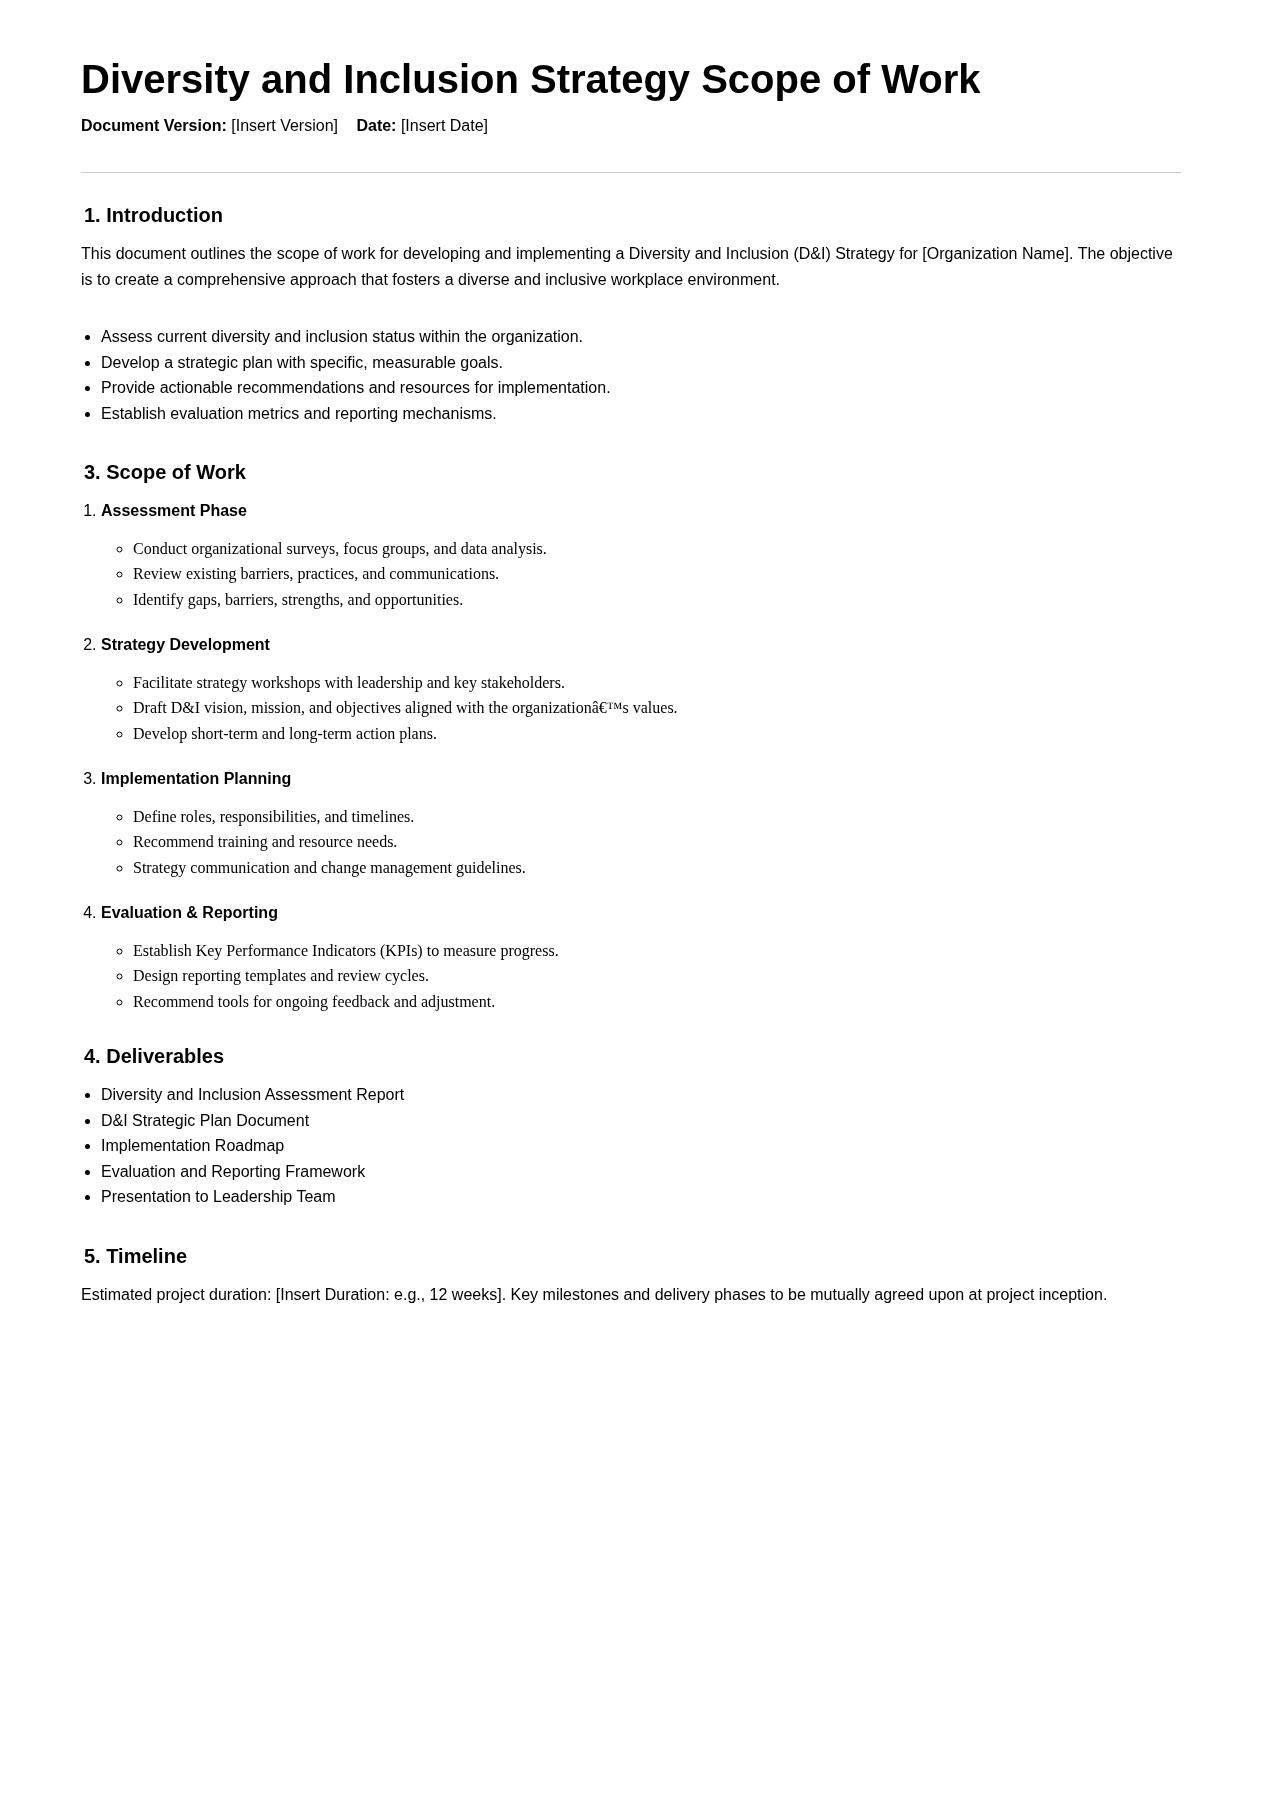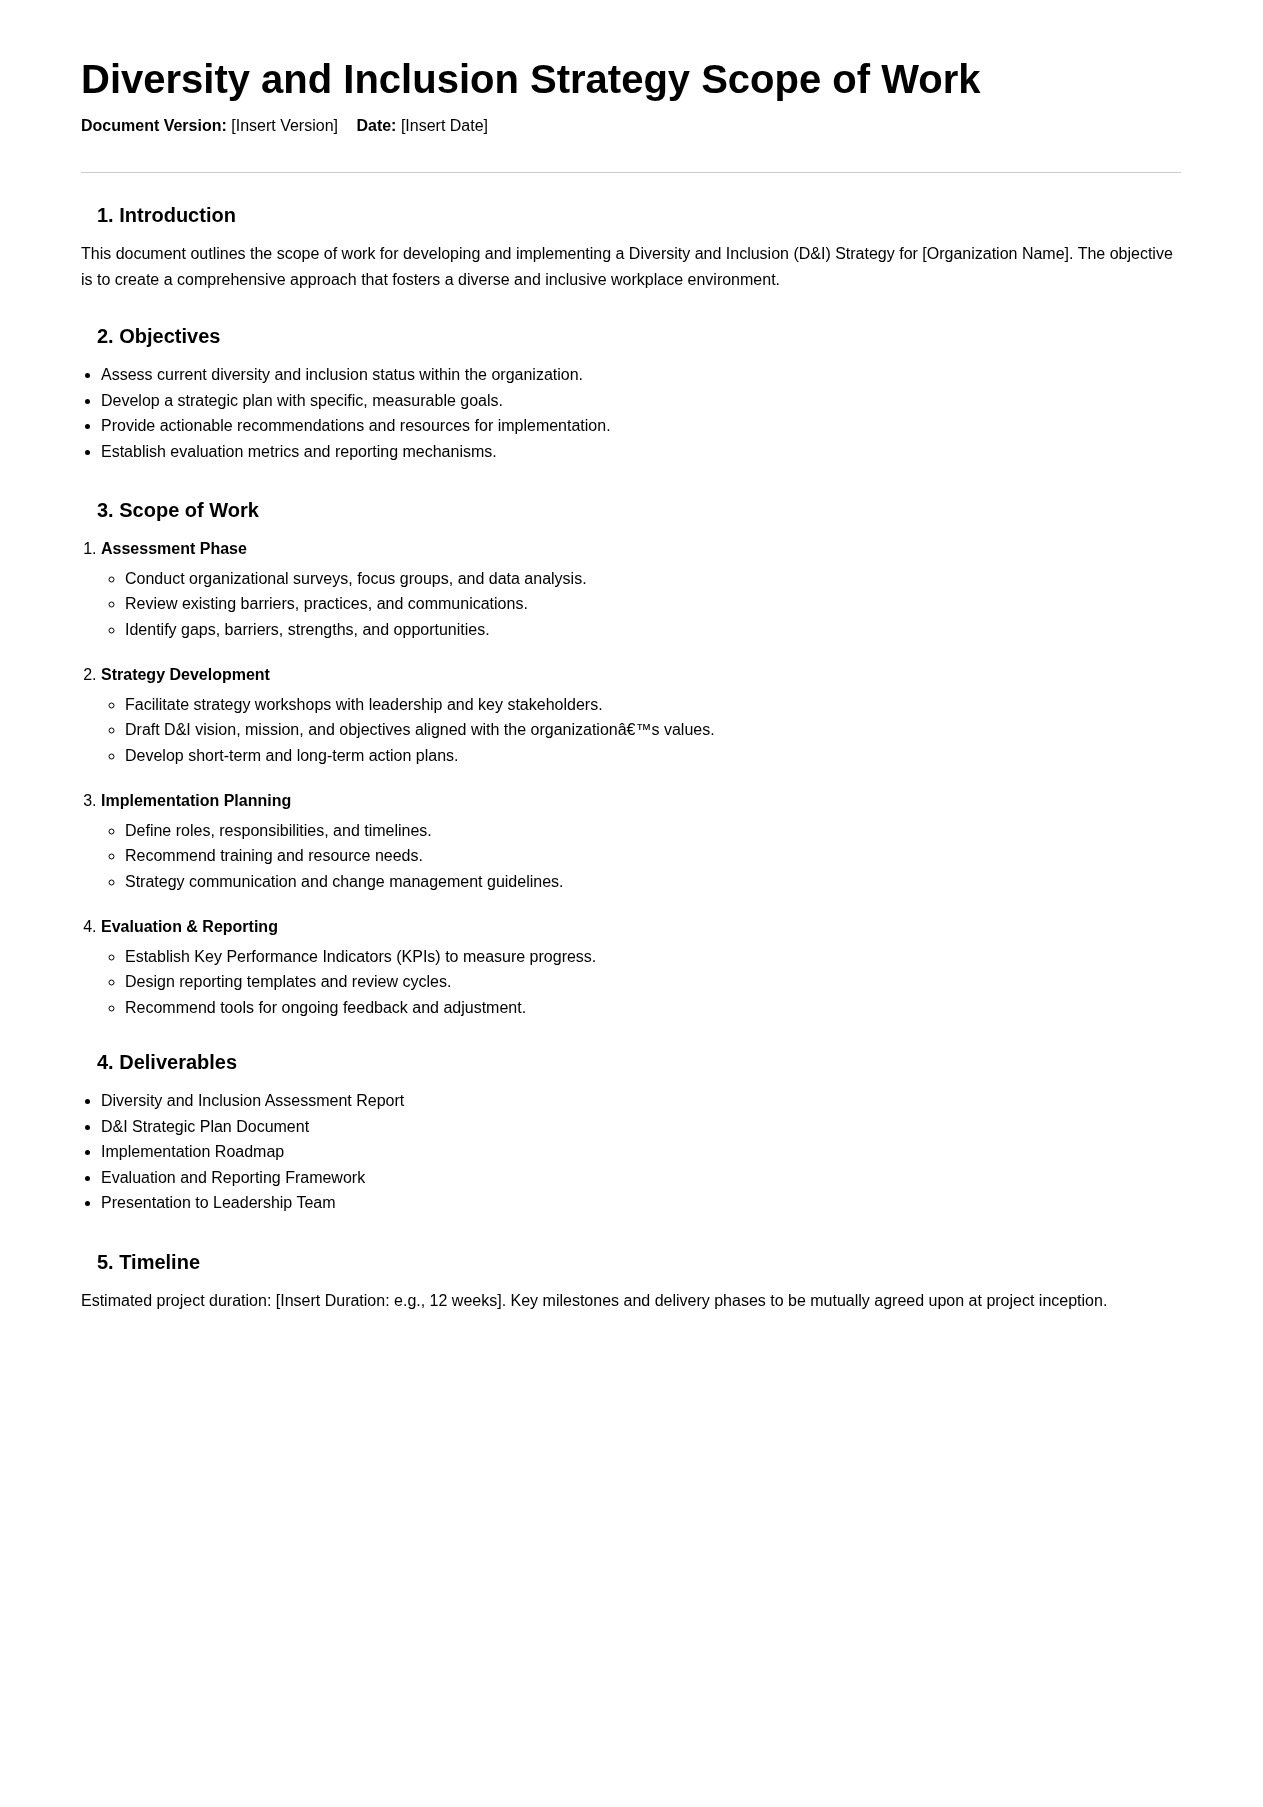--- a/index.html
+++ b/index.html
@@ -29,44 +29,45 @@
   .meta .gap { display: inline-block; width: 14px; }
   hr {
     border: none;
     border-top: 1px solid #cccccc;
     margin: 34px 0 30px 0;
     height: 0;
   }
   h2 {
     font-size: 20px;
     font-weight: bold;
-    margin: 0 0 14px 16px;
+    margin: 0 0 14px 3px;
     line-height: 24px;
   }
   p {
     margin: 0 0 32px 0;
   }
   ul.bullets {
     margin: 0 0 34px 0;
     padding-left: 20px;
     list-style: disc;
   }
   ol.phases {
     margin: 0 0 30px 0;
     padding-left: 20px;
   }
   ol.phases > li {
     margin-bottom: 20px;
   }
   ol.phases > li:last-child { margin-bottom: 0; }
   ol.phases > li > b { font-weight: bold; }
   ul.sub {
-    margin: 4px;
+    margin: 12px;
     padding-left: 20px;
     list-style: circle;
+    font-family: Liberation Serif, serif;
   }
   li { padding-left: 0; }
   .section { }
 </style>
 </head>
 <body>
 
 <div class="page">
 
   <h1>Diversity and Inclusion Strategy Scope of Work</h1>
@@ -79,21 +80,20 @@
   </div>
 
   <hr>
 
   <section class="section">
     <h2>1. Introduction</h2>
     <p>This document outlines the scope of work for developing and implementing a Diversity and Inclusion (D&amp;I) Strategy for [Organization Name]. The objective is to create a comprehensive approach that fosters a diverse and inclusive workplace environment.</p>
   </section>
 
   <section class="section">
-    <h2>2. Objectives</h2>
     <ul class="bullets">
       <li>Assess current diversity and inclusion status within the organization.</li>
       <li>Develop a strategic plan with specific, measurable goals.</li>
       <li>Provide actionable recommendations and resources for implementation.</li>
       <li>Establish evaluation metrics and reporting mechanisms.</li>
     </ul>
   </section>
 
   <section class="section">
     <h2>3. Scope of Work</h2>

